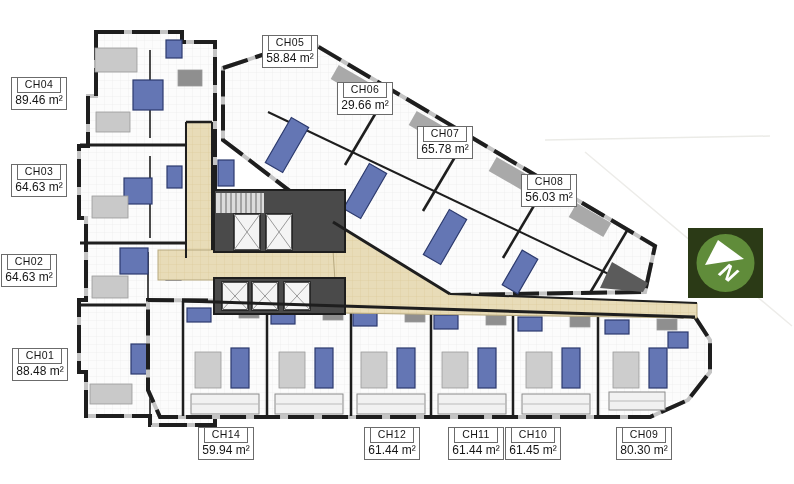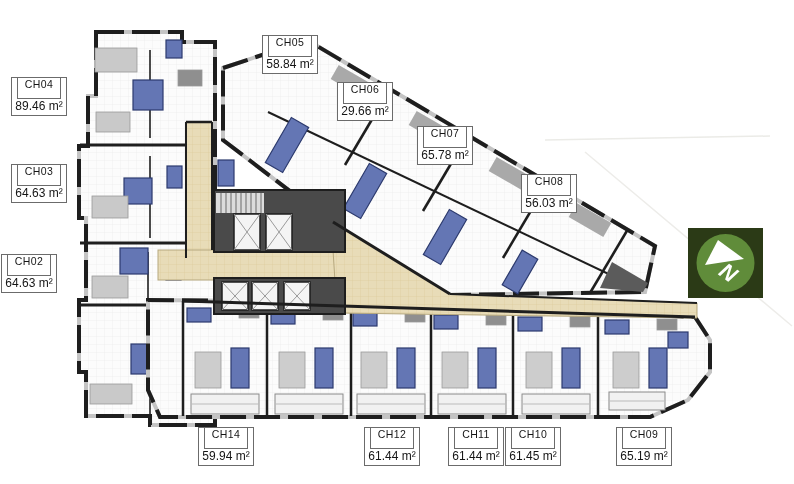--- a/index.html
+++ b/index.html
@@ -1,21 +1,21 @@
 <!DOCTYPE html>
 <html><head>
 <meta charset="utf-8">
 <style>
   html,body{margin:0;padding:0;background:#ffffff;}
   #stage{position:relative;width:794px;height:484px;background:#ffffff;overflow:hidden;
          font-family:"Liberation Sans",sans-serif;}
   #plan-svg{position:absolute;left:0;top:0;}
   .unit-label{position:absolute;width:54px;background:#ffffff;border:1px solid #6b6b6b;
               text-align:center;color:#151515;z-index:5;}
-  .unit-label .uid{display:block;margin:0 5px;padding:1px 0 8px;border:1px solid #6b6b6b;
+  .unit-label .uid{display:block;margin:0 5px;padding:1px 0 2px;border:1px solid #6b6b6b;
                    border-top:none;font-size:10.5px;line-height:11px;letter-spacing:.4px;}
   .unit-label .uarea{display:block;padding:2px 0 3px;font-size:12px;line-height:11px;}
   .compass{position:absolute;left:688px;top:228px;width:75px;height:70px;background:#2b3a16;
            z-index:6;display:flex;align-items:center;justify-content:center;}
 </style>
 </head>
 <body>
 
 <div id="stage">
 
@@ -194,20 +194,24 @@
     <span class="uarea">89.46 m²</span>
   </div>
   <div class="unit-label" style="left:11px;top:164px">
     <span class="uid">CH03</span>
     <span class="uarea">64.63 m²</span>
   </div>
   <div class="unit-label" style="left:1px;top:254px">
     <span class="uid">CH02</span>
     <span class="uarea">64.63 m²</span>
   </div>
+  <div class="unit-label" style="left:12px;top:348px">
+    <span class="uid">CH01</span>
+    <span class="uarea">88.48 m²</span>
+  </div>
   <div class="unit-label" style="left:262px;top:35px">
     <span class="uid">CH05</span>
     <span class="uarea">58.84 m²</span>
   </div>
   <div class="unit-label" style="left:337px;top:82px">
     <span class="uid">CH06</span>
     <span class="uarea">29.66 m²</span>
   </div>
   <div class="unit-label" style="left:417px;top:126px">
     <span class="uid">CH07</span>
@@ -228,21 +232,21 @@
   <div class="unit-label" style="left:448px;top:427px">
     <span class="uid">CH11</span>
     <span class="uarea">61.44 m²</span>
   </div>
   <div class="unit-label" style="left:505px;top:427px">
     <span class="uid">CH10</span>
     <span class="uarea">61.45 m²</span>
   </div>
   <div class="unit-label" style="left:616px;top:427px">
     <span class="uid">CH09</span>
-    <span class="uarea">65.19 m²</span>
+    <span class="uarea">80.30 m²</span>
   </div>
 
   <div class="compass">
     <svg width="75" height="70" viewBox="0 0 75 70">
       <circle cx="37.5" cy="35" r="29" fill="#608c3a"></circle>
       <polygon points="17,37 30,12 56,31" fill="#ffffff"></polygon>
       <text x="33" y="53" fill="#ffffff" font-size="22" font-weight="bold" font-style="italic" font-family="Liberation Sans, sans-serif" transform="rotate(36 42 44)">N</text>
     </svg>
   </div>
 

